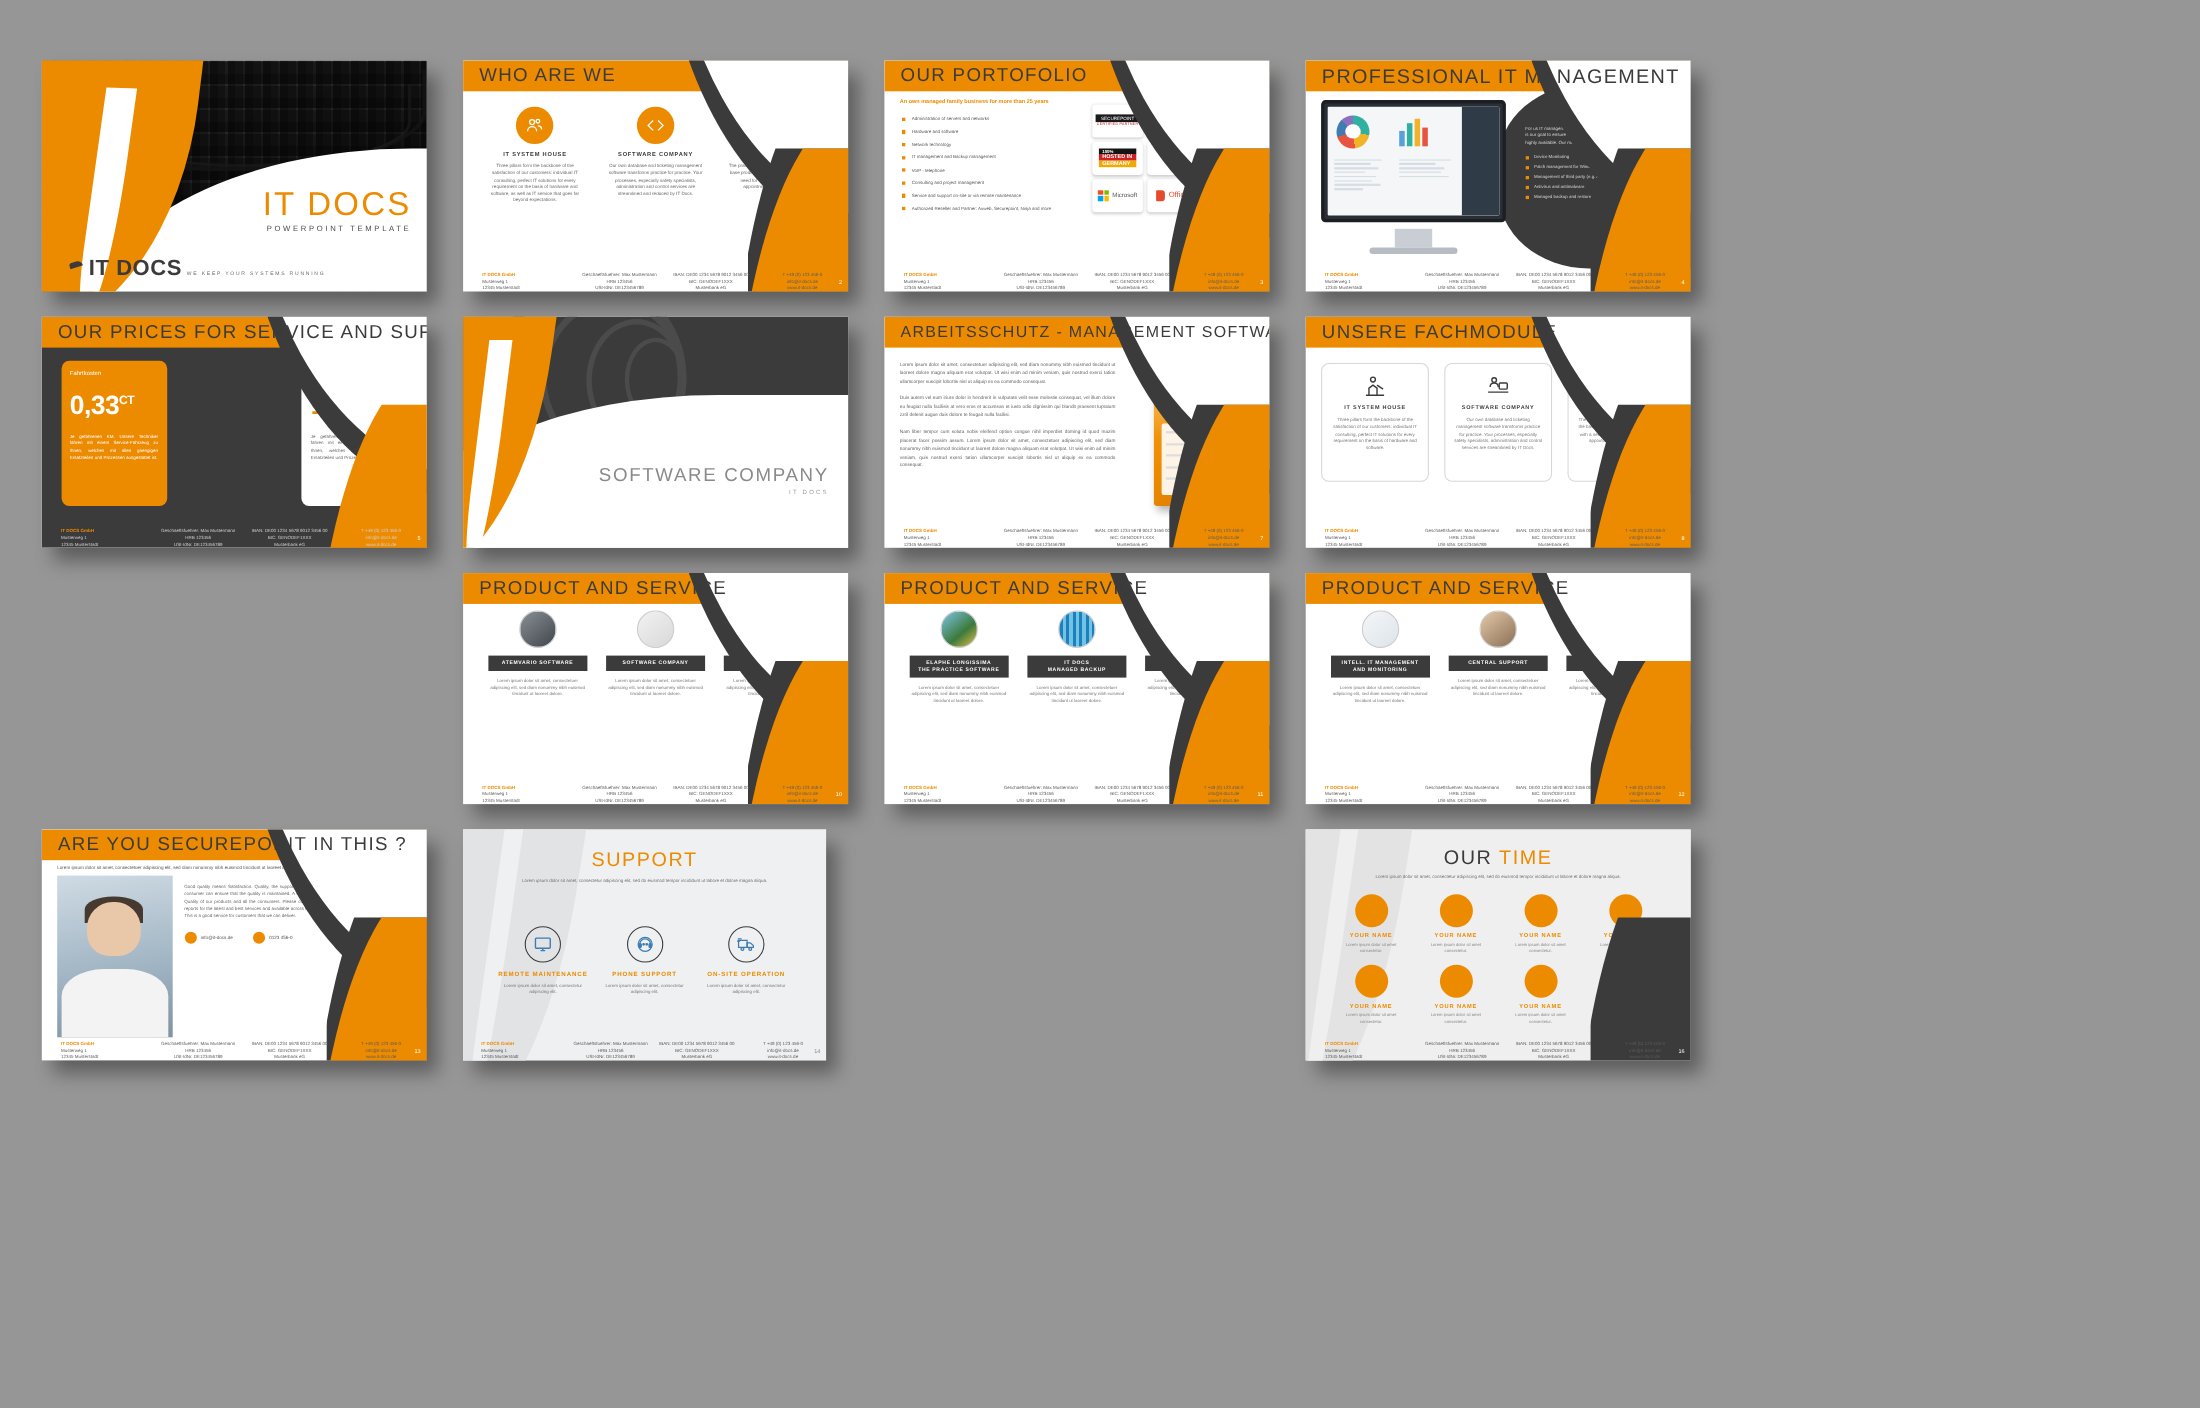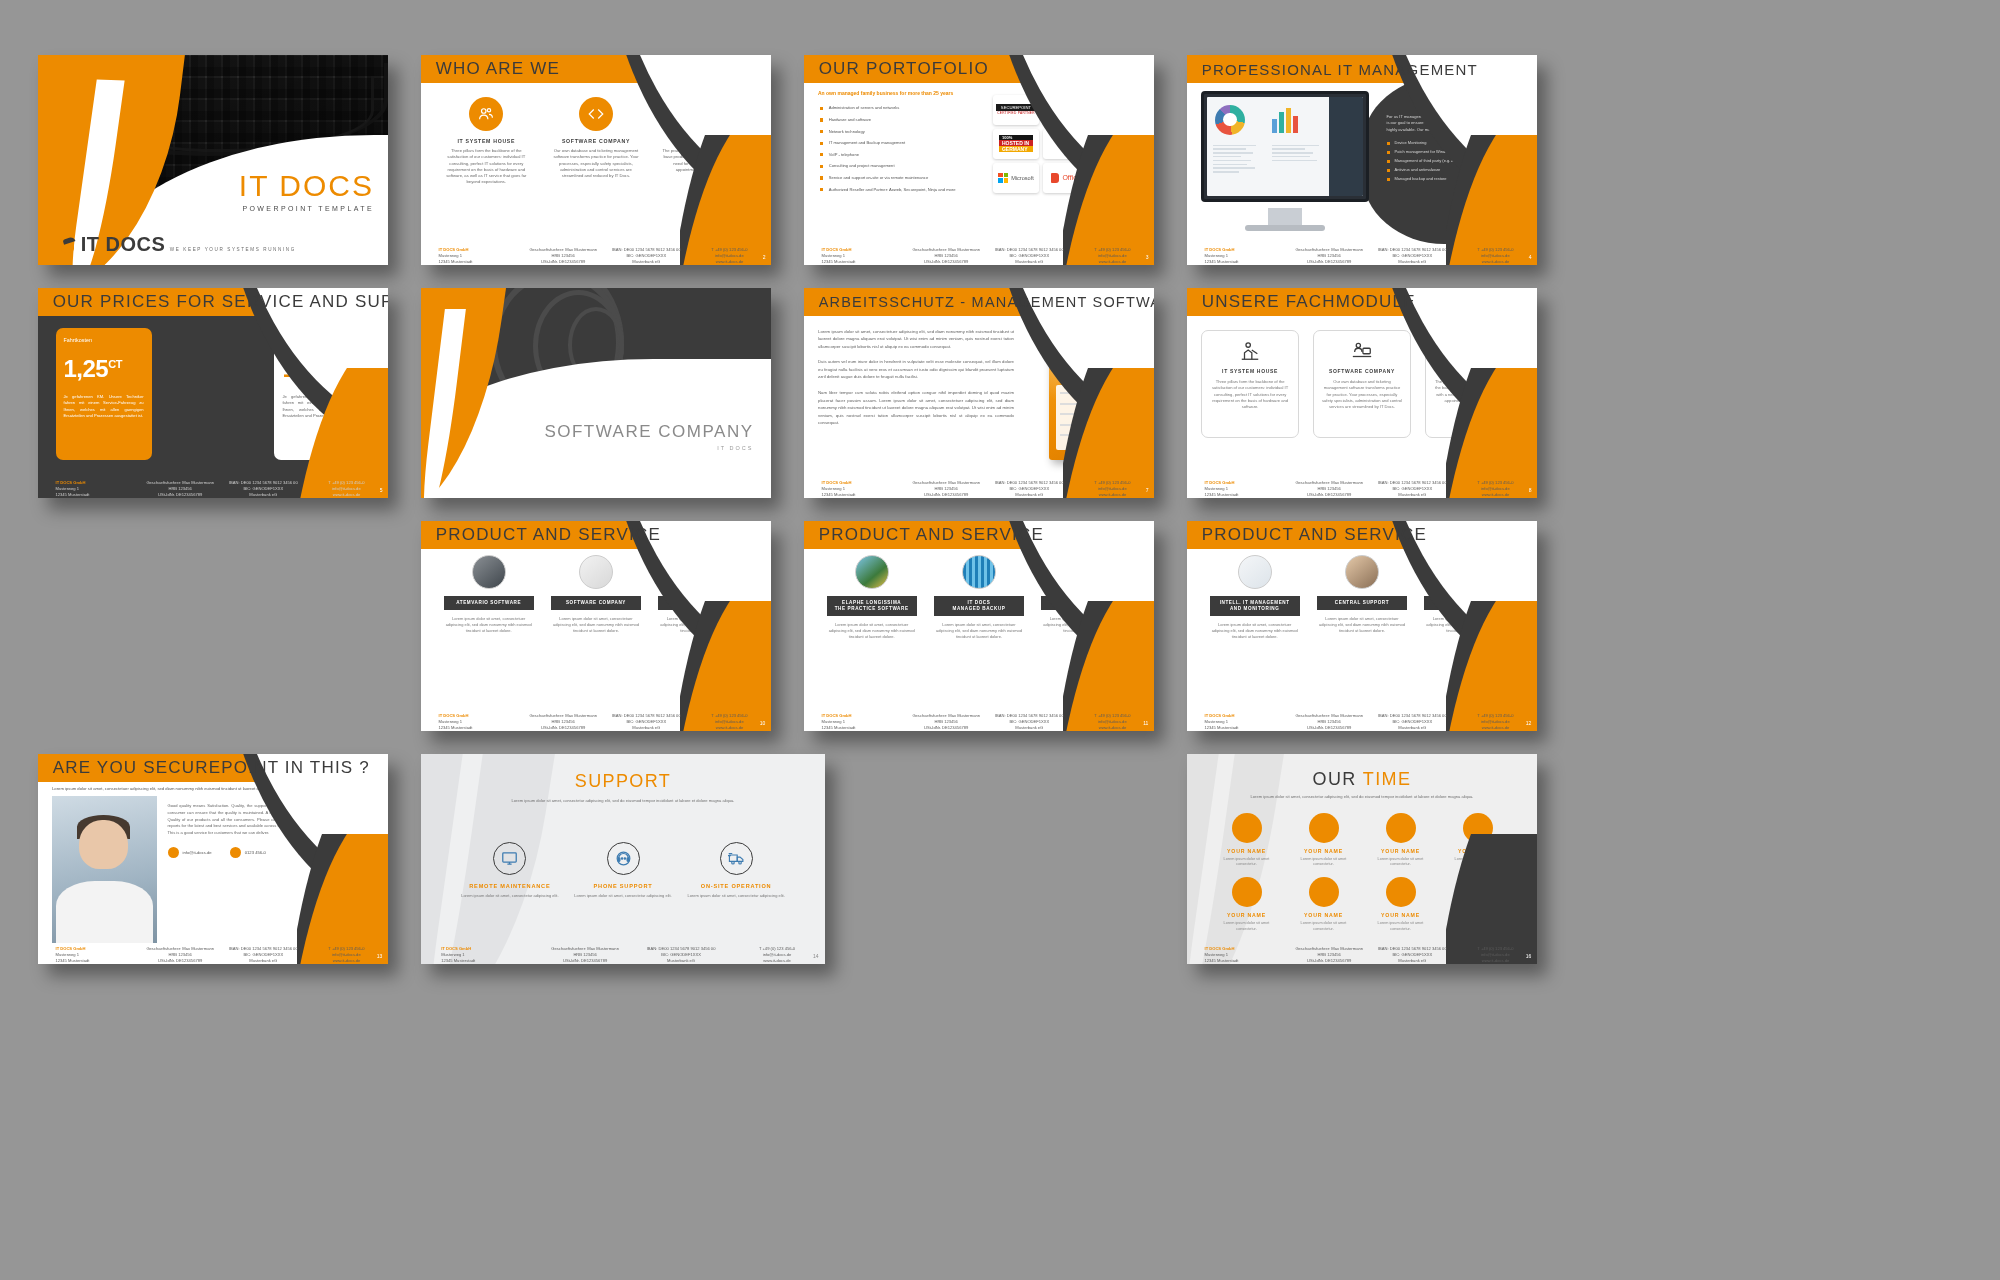--- a/index.html
+++ b/index.html
@@ -567,21 +567,21 @@
         <div class="d"></div>
         <div class="o"></div>
       </div>
     <div class="pgnum">3</div>
   </div>
 
   <div class="slide" style="left:1187px; top:55px; width:350px; height:210px;">
     <div class="hdr"></div>
     <div class="hdr-swoop"></div>
     <div class="hdr-swoop2"></div>
-    <div class="hdr-title" style="font-size:15px;">PROFESSIONAL IT MANAGEMENT</div>
+    <div class="hdr-title" style="font-size:18px;">PROFESSIONAL IT MANAGEMENT</div>
 
     <div class="dark-panel"></div>
     <div class="dp-text">
       <div class="p">For us IT management does not mean reactive and preventive service. It is our goal to ensure that our customers' servers and end devices are highly available. Our management includes the following services:</div>
       <ul>
         <li>Device Monitoring</li>
         <li>Patch management for Windows updates</li>
         <li>Management of third party (e.g. Adobe, Java, Firefox, and others)</li>
         <li>Antivirus and antimalware</li>
         <li>Managed backup and restore</li>
@@ -642,21 +642,21 @@
   <div class="slide" style="left:38px; top:288px; width:350px; height:210px;">
     <div class="dark-body"></div>
     <div class="hdr"></div>
     <div class="hdr-swoop"></div>
     <div class="hdr-swoop2"></div>
     <div class="hdr-title">OUR PRICES FOR SERVICE AND SUPPORT</div>
 
     <div class="price-row">
       <div class="pcard hl">
         <div class="plabel">Fahrtkosten</div>
-        <div class="pval"><span>1,25</span><sup>CT</sup></div>
+        <div class="pval"><span>0,33</span><sup>CT</sup></div>
         <div class="pdesc">Je gefahrenen KM. Unsere Techniker fahren mit einem Service-Fahrzeug zu Ihnen, welches mit allen gaengigen Ersatzteilen und Prozessen ausgestattet ist.</div>
       </div>
       <div class="pcard">
         <div class="plabel">Fernwartung</div>
         <div class="pval"><span>1,42</span><sup>€</sup></div>
         <div class="pdesc">Je gefahrenen KM. Unsere Techniker fahren mit einem Service-Fahrzeug zu Ihnen, welches mit allen gaengigen Ersatzteilen und Prozessen ausgestattet ist.</div>
       </div>
     </div>
 
     <div class="foot" style="color:#cfcfcf;">
@@ -925,21 +925,21 @@
       <div class="fcol"><span>IBAN: DE00 1234 5678 9012 3456 00</span><br><span>BIC: GENODEF1XXX</span><br><span>Musterbank eG</span></div>
       <div class="fcol"><span>T +49 (0) 123 456-0</span><br><span>info@it-docs.de</span><br><span>www.it-docs.de</span></div>
     </div>
     <div class="foot-corner">
         <div class="d"></div>
         <div class="o"></div>
       </div>
     <div class="pgnum">13</div>
   </div>
 
-  <div class="slide" style="left:421px; top:754px; width:404px; height:210px;">
+  <div class="slide" style="left:421px; top:754px; width:330px; height:210px;">
     <div class="sup-bg"></div>
     <div class="sup-sw" style="left:-12%; top:-20%; width:40%; height:160%; border-radius:0 0 70% 0; transform:skewX(-9deg);"></div>
     <div class="sup-sw" style="left:6%; top:-10%; width:5%; height:140%; background:#eff0f1; border-radius:0 0 80% 40%; transform:skewX(-8deg);"></div>
     <div class="sup-title">
       <span class="t">SUPPORT</span>
     </div>
     <div class="sup-sub">Lorem ipsum dolor sit amet, consectetur adipiscing elit, sed do eiusmod tempor incididunt ut labore et dolore magna aliqua.</div>
     <div class="sup-row">
       <div class="sup-cell">
         <div class="sup-circ">

